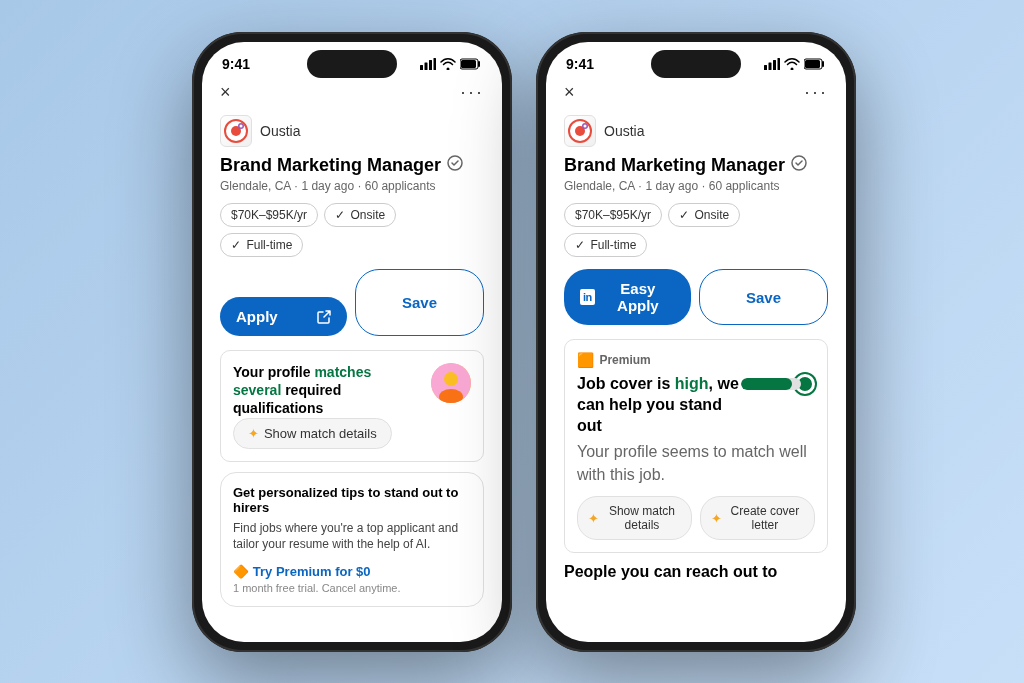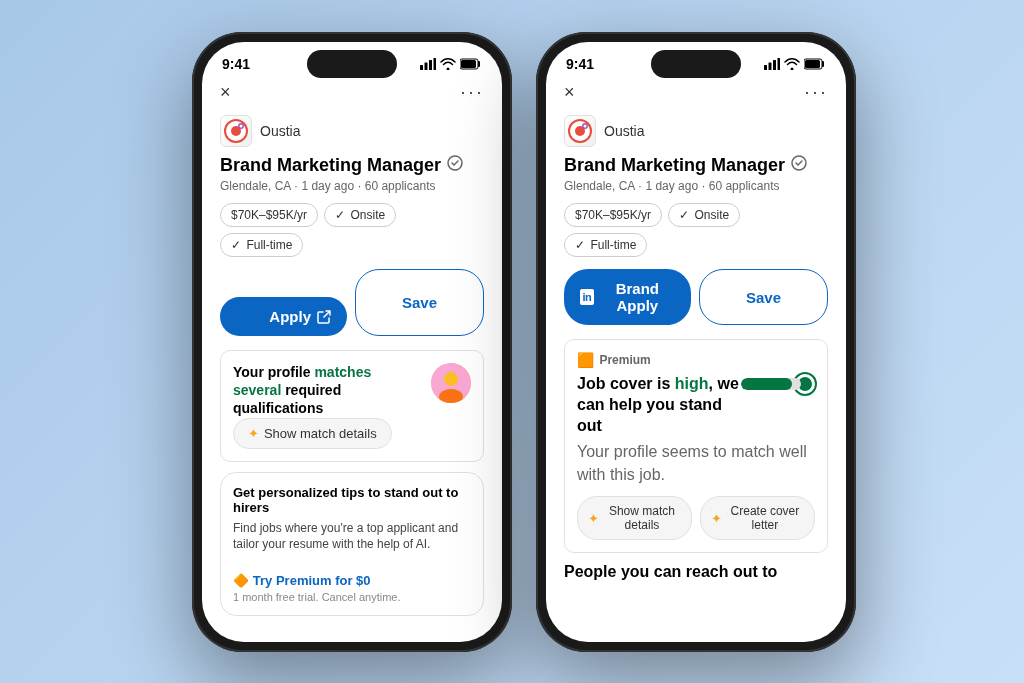--- a/index.html
+++ b/index.html
@@ -206,21 +206,21 @@
       background: #0a66c2;
       color: #fff;
       border: none;
       border-radius: 24px;
       padding: 11px 16px;
       font-size: 15px;
       font-weight: 600;
       cursor: pointer;
       display: flex;
       align-items: center;
-      justify-content: flex-end;
+      justify-content: space-between;
       gap: 6px;
       margin-top: 28px;
     }
 
     .btn-easy-apply {
       flex: 1;
       background: #0a66c2;
       color: #fff;
       border: none;
       border-radius: 24px;
@@ -410,21 +410,21 @@
       font-size: 13px;
       font-weight: 700;
       color: #000;
       margin-bottom: 5px;
     }
 
     .tips-desc {
       font-size: 12px;
       color: #444;
       line-height: 1.4;
-      margin-bottom: 20px;
+      margin-bottom: 11px;
     }
 
     .premium-link {
       color: #0a66c2;
       font-size: 13px;
       font-weight: 600;
       display: flex;
       align-items: center;
       gap: 4px;
     }
@@ -640,21 +640,21 @@
             <span class="check">✓ </span><span>Onsite</span>
           </span>
           <span class="tag">
             <span class="check">✓ </span><span>Full-time</span>
           </span>
         </div>
 
         <div class="btn-row">
           <button class="btn-easy-apply">
             <span class="linkedin-logo">in</span>
-            <span>Brand Apply</span>
+            <span>Easy Apply</span>
           </button>
           <button class="btn-save">Save</button>
         </div>
 
         <div class="premium-card">
           <div class="premium-badge">
             <span class="premium-emoji">🟧</span>
             <span>Premium</span>
           </div>
           <div class="premium-match-row">

